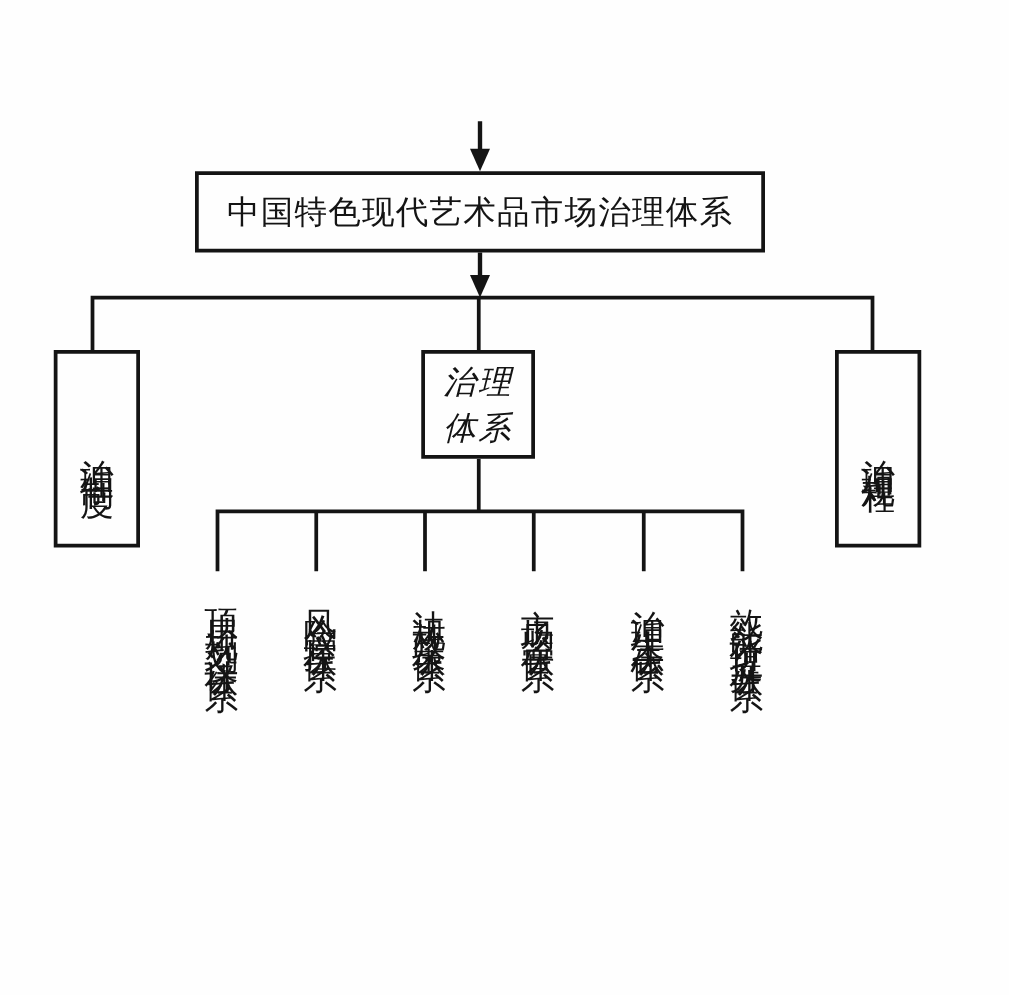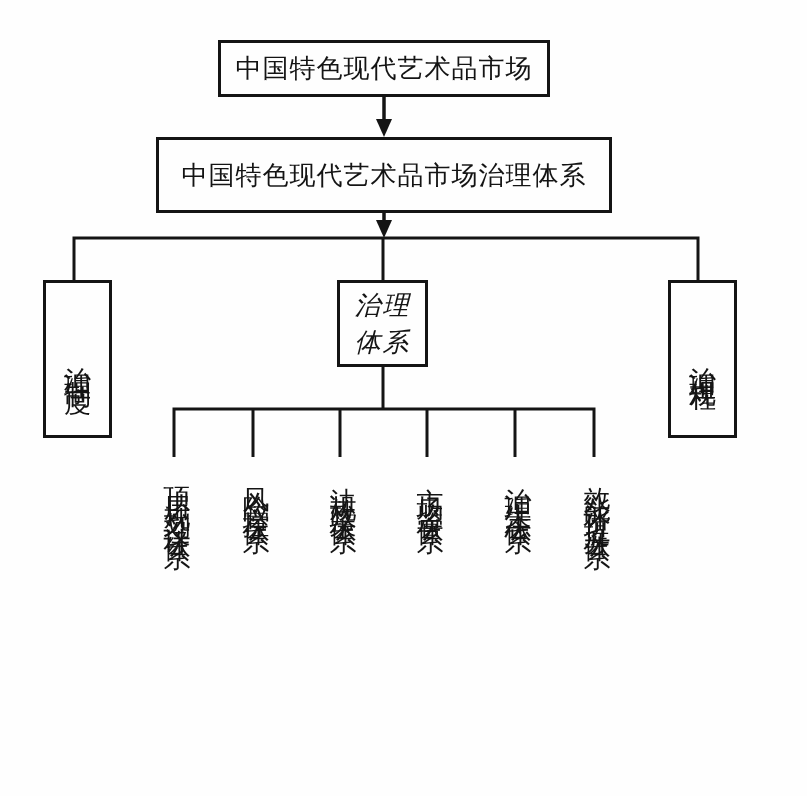--- a/index.html
+++ b/index.html
@@ -31,21 +31,21 @@
     justify-content: center;
     text-align: center;
   }
   .hlabel {
     font-size: 26px;
     letter-spacing: 1px;
     white-space: nowrap;
     font-weight: 500;
   }
   #box-root   { left: 218px; top: 40px;  width: 332px; height: 57px; }
-  #box-level2 { left: 156px; top: 137px; width: 456px; height: 76px; font-family: Liberation Serif, serif; }
+  #box-level2 { left: 156px; top: 137px; width: 456px; height: 65px; font-family: Liberation Serif, serif; }
   #box-left   { left: 43px;  top: 280px; width: 69px;  height: 158px; }
   #box-center { left: 337px; top: 280px; width: 91px;  height: 87px; flex-direction: column; font-style: italic; }
   #box-right  { left: 668px; top: 280px; width: 69px;  height: 158px; }
   .center-line {
     font-size: 26px;
     line-height: 37px;
     letter-spacing: 2px;
     font-weight: 500;
     white-space: nowrap;
   }
@@ -93,23 +93,20 @@
 
     <line x1="383" y1="367" x2="383" y2="409" stroke="#141414" stroke-width="3"></line>
 
     <path d="M174,457 L174,409 L594,409 L594,457" fill="none" stroke="#141414" stroke-width="3"></path>
     <line x1="253" y1="409" x2="253" y2="457" stroke="#141414" stroke-width="3"></line>
     <line x1="340" y1="409" x2="340" y2="457" stroke="#141414" stroke-width="3"></line>
     <line x1="427" y1="409" x2="427" y2="457" stroke="#141414" stroke-width="3"></line>
     <line x1="515" y1="409" x2="515" y2="457" stroke="#141414" stroke-width="3"></line>
   </svg>
 
-  <div class="box" id="box-root">
-    <span class="hlabel">中国特色现代艺术品市场</span>
-  </div>
 
   <div class="box" id="box-level2">
     <span class="hlabel">中国特色现代艺术品市场治理体系</span>
   </div>
 
   <div class="box" id="box-left">
     <span class="vlabel">治理制度</span>
   </div>
 
   <div class="box" id="box-center">

